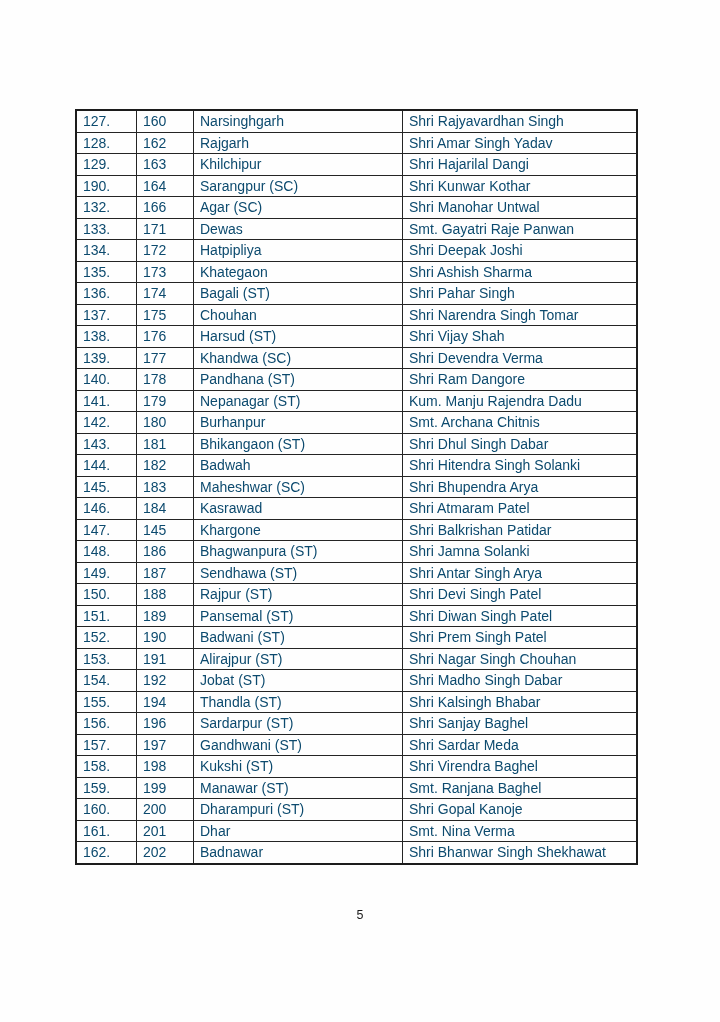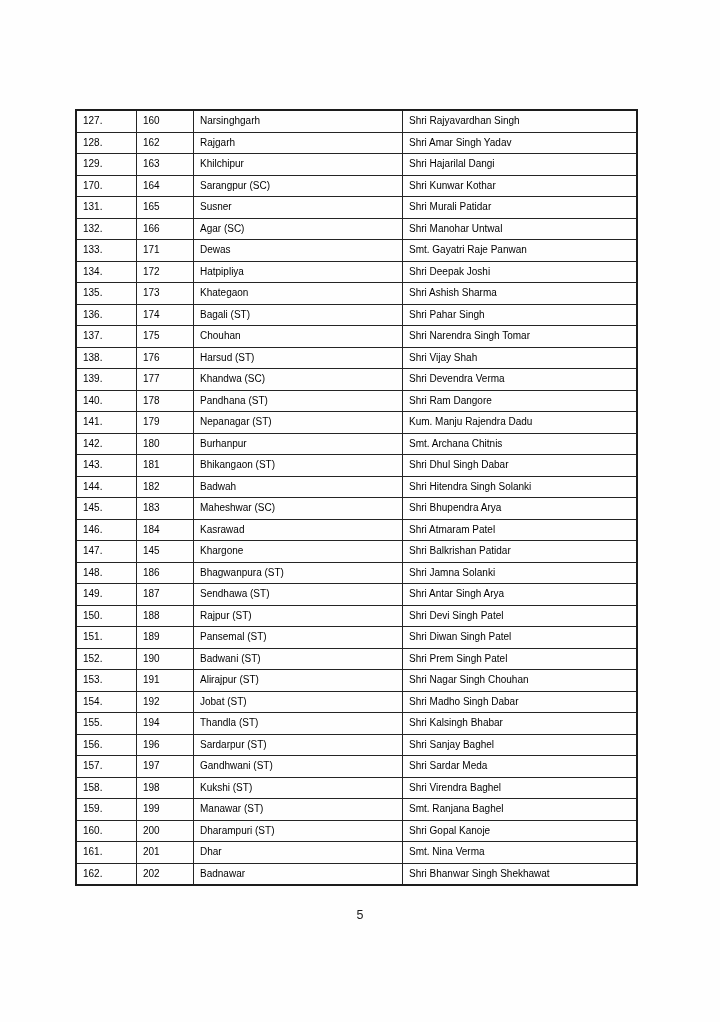--- a/index.html
+++ b/index.html
@@ -16,22 +16,22 @@
     color: #1a1a1a;
     overflow: hidden;
   }
   table.members {
     position: absolute;
     left: 75px;
     top: 109px;
     width: 563px;
     border-collapse: collapse;
     table-layout: fixed;
-    font-size: 10px;
-    color: #000000;
+    font-size: 14px;
+    color: #0c4a6e;
   }
   table.members td {
     border: 1.5px solid #242424;
     height: 20.5px;
     padding: 0 6px;
     vertical-align: middle;
     white-space: nowrap;
     overflow: hidden;
     line-height: 1;
   }
@@ -71,30 +71,24 @@
           <td class="col-const">Rajgarh</td>
           <td class="col-name">Shri Amar Singh Yadav</td>
         </tr>
         <tr>
           <td class="col-sno">129.</td>
           <td class="col-acno">163</td>
           <td class="col-const">Khilchipur</td>
           <td class="col-name">Shri Hajarilal Dangi</td>
         </tr>
         <tr>
-          <td class="col-sno">170.</td>
+          <td class="col-sno">190.</td>
           <td class="col-acno">164</td>
           <td class="col-const">Sarangpur (SC)</td>
           <td class="col-name">Shri Kunwar Kothar</td>
-        </tr>
-        <tr>
-          <td class="col-sno">131.</td>
-          <td class="col-acno">165</td>
-          <td class="col-const">Susner</td>
-          <td class="col-name">Shri Murali Patidar</td>
         </tr>
         <tr>
           <td class="col-sno">132.</td>
           <td class="col-acno">166</td>
           <td class="col-const">Agar (SC)</td>
           <td class="col-name">Shri Manohar Untwal</td>
         </tr>
         <tr>
           <td class="col-sno">133.</td>
           <td class="col-acno">171</td>

